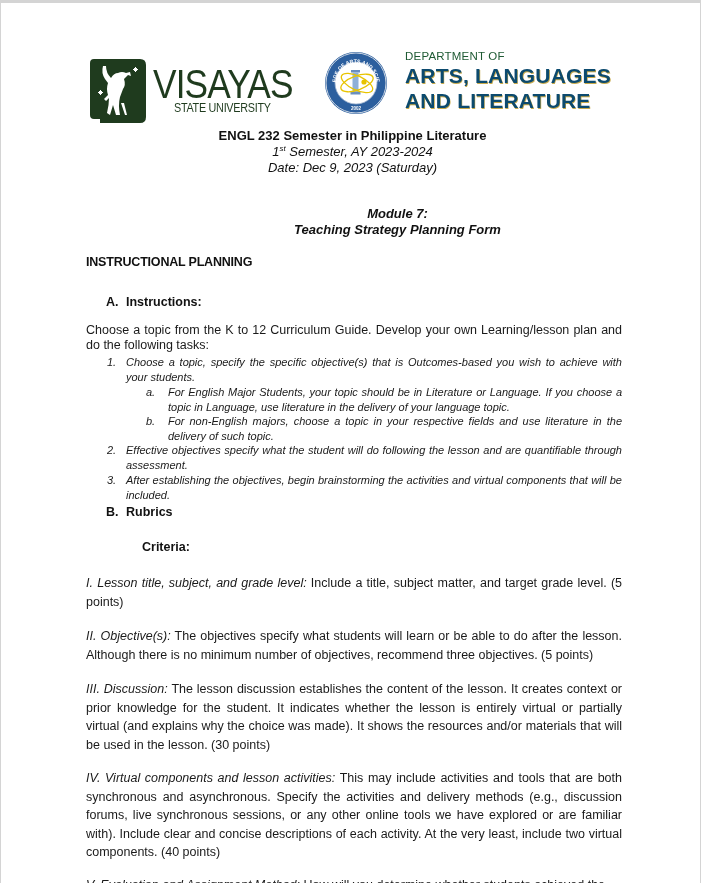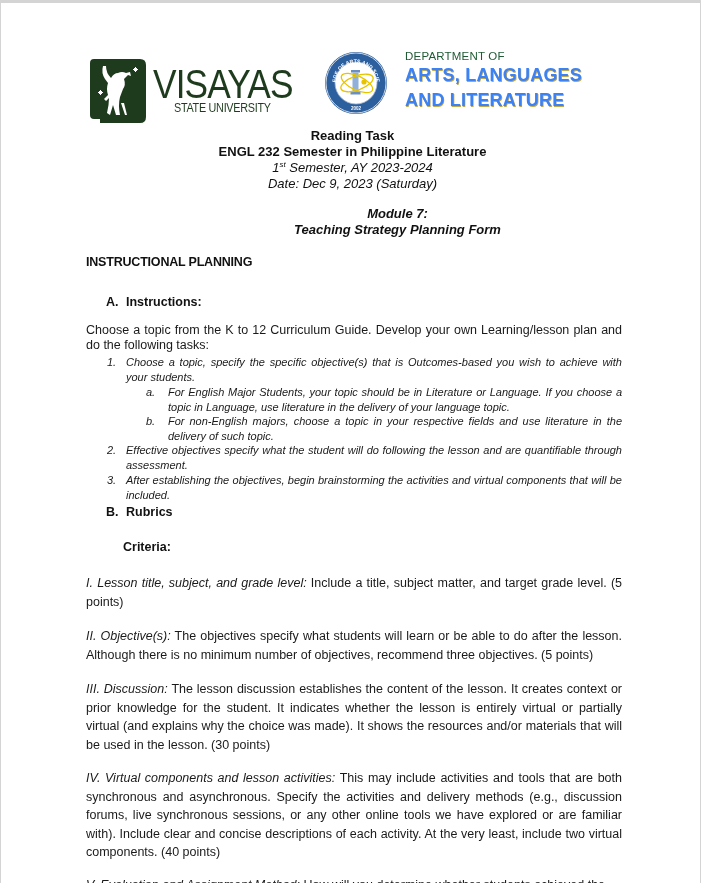--- a/index.html
+++ b/index.html
@@ -81,24 +81,24 @@
       color: #1e5a33;
     }
     .dept-of {
       font-size: 11.5px;
       letter-spacing: 0.2px;
       line-height: 14px;
       color: #1e5a33;
     }
     .dept-name {
       font-weight: bold;
-      font-size: 18px;
+      font-size: 21px;
       line-height: 25px;
       letter-spacing: 0.2px;
-      color: #3b82f6;
+      color: #0c4a6e;
       text-shadow: 0.6px 0.6px 0 #c7a94a;
     }
 
     
     .title-block {
       position: absolute;
       left: 0;
       width: 703px;
       top: 125px;
       text-align: center;
@@ -211,21 +211,20 @@
     <circle cx="40" cy="31" r="2.6" fill="#e8c400"></circle>
   </svg>
 
   <div class="dept">
     <div class="dept-of">DEPARTMENT OF</div>
     <div class="dept-name">ARTS, LANGUAGES</div>
     <div class="dept-name">AND LITERATURE</div>
   </div>
 
   <div class="title-block">
-    <div class="bold">Reading Task</div>
     <div class="bold">
       <span>ENGL 232</span>
       <span>Semester in Philippine Literature</span>
     </div>
     <div class="ital"><span>1</span><sup>st</sup><span> Semester, AY 2023-2024</span></div>
     <div class="ital">Date: Dec 9, 2023 (Saturday)</div>
   </div>
 
   <div class="module-block">
     <div>Module 7:</div>
@@ -258,21 +257,21 @@
   </div>
   <div class="list-item lvl1" style="top:470px;">
     <span class="num">3.</span>
     <span>After establishing the objectives, begin brainstorming the activities and virtual components that will be included.</span>
   </div>
 
   <div class="sub-head" style="left:105px; top:502px;">
     <span class="letter">B.</span><span>Rubrics</span>
   </div>
 
-  <div class="sub-head" style="left:122px; top:537px;">Criteria:</div>
+  <div class="sub-head" style="left:141px; top:537px;">Criteria:</div>
 
   <div class="para" style="top:571px;"><span class="crit-label">I. Lesson title, subject, and grade level:</span><span> Include a title, subject matter, and target grade level. (5 points)</span></div>
 
   <div class="para" style="top:624px;"><span class="crit-label">II. Objective(s):</span><span> The objectives specify what students will learn or be able to do after the lesson. Although there is no minimum number of objectives, recommend three objectives. (5 points)</span></div>
 
   <div class="para" style="top:677px;"><span class="crit-label">III. Discussion:</span><span> The lesson discussion establishes the content of the lesson. It creates context or prior knowledge for the student. It indicates whether the lesson is entirely virtual or partially virtual (and explains why the choice was made). It shows the resources and/or materials that will be used in the lesson. (30 points)</span></div>
 
   <div class="para" style="top:766px;"><span class="crit-label">IV. Virtual components and lesson activities:</span><span> This may include activities and tools that are both synchronous and asynchronous. Specify the activities and delivery methods (e.g., discussion forums, live synchronous sessions, or any other online tools we have explored or are familiar with). Include clear and concise descriptions of each activity. At the very least, include two virtual components. (40 points)</span></div>
 
   <div class="para" style="top:873px; text-align:left; white-space:nowrap; width:560px;"><span class="crit-label">V. Evaluation and Assignment Method:</span><span> How will you determine whether students achieved the</span></div>

